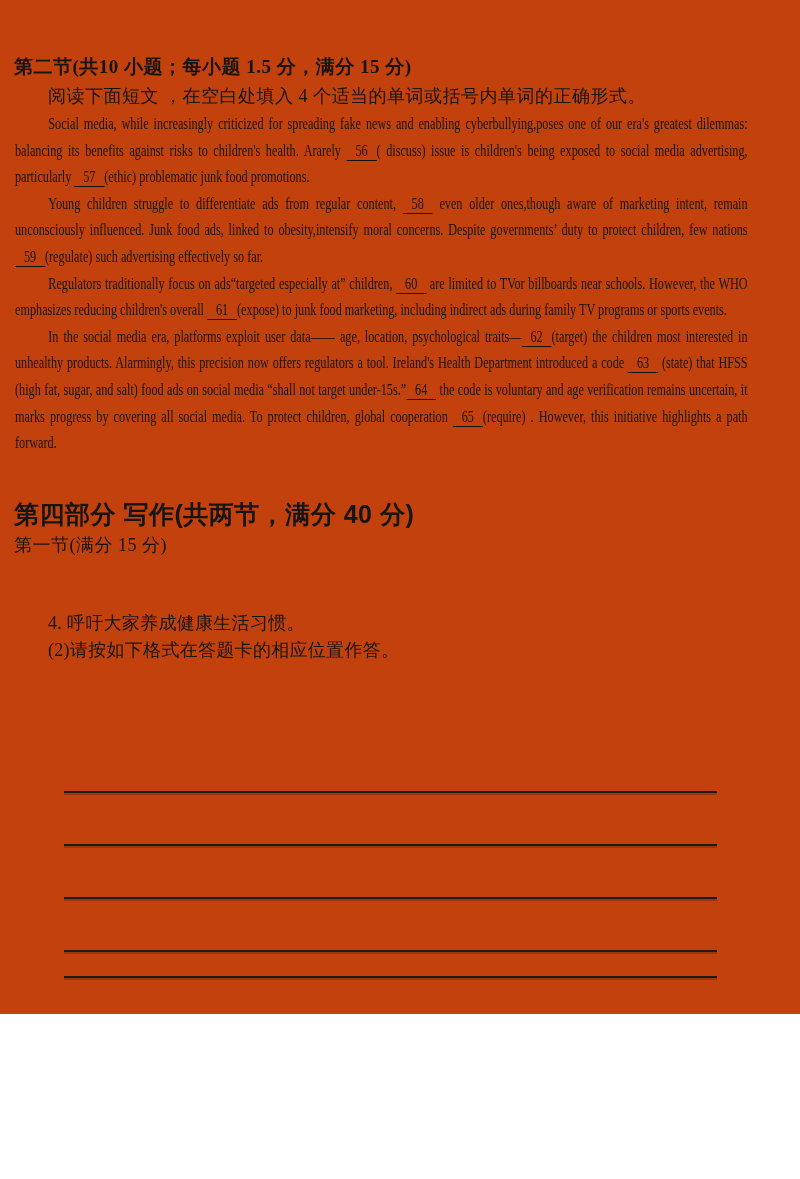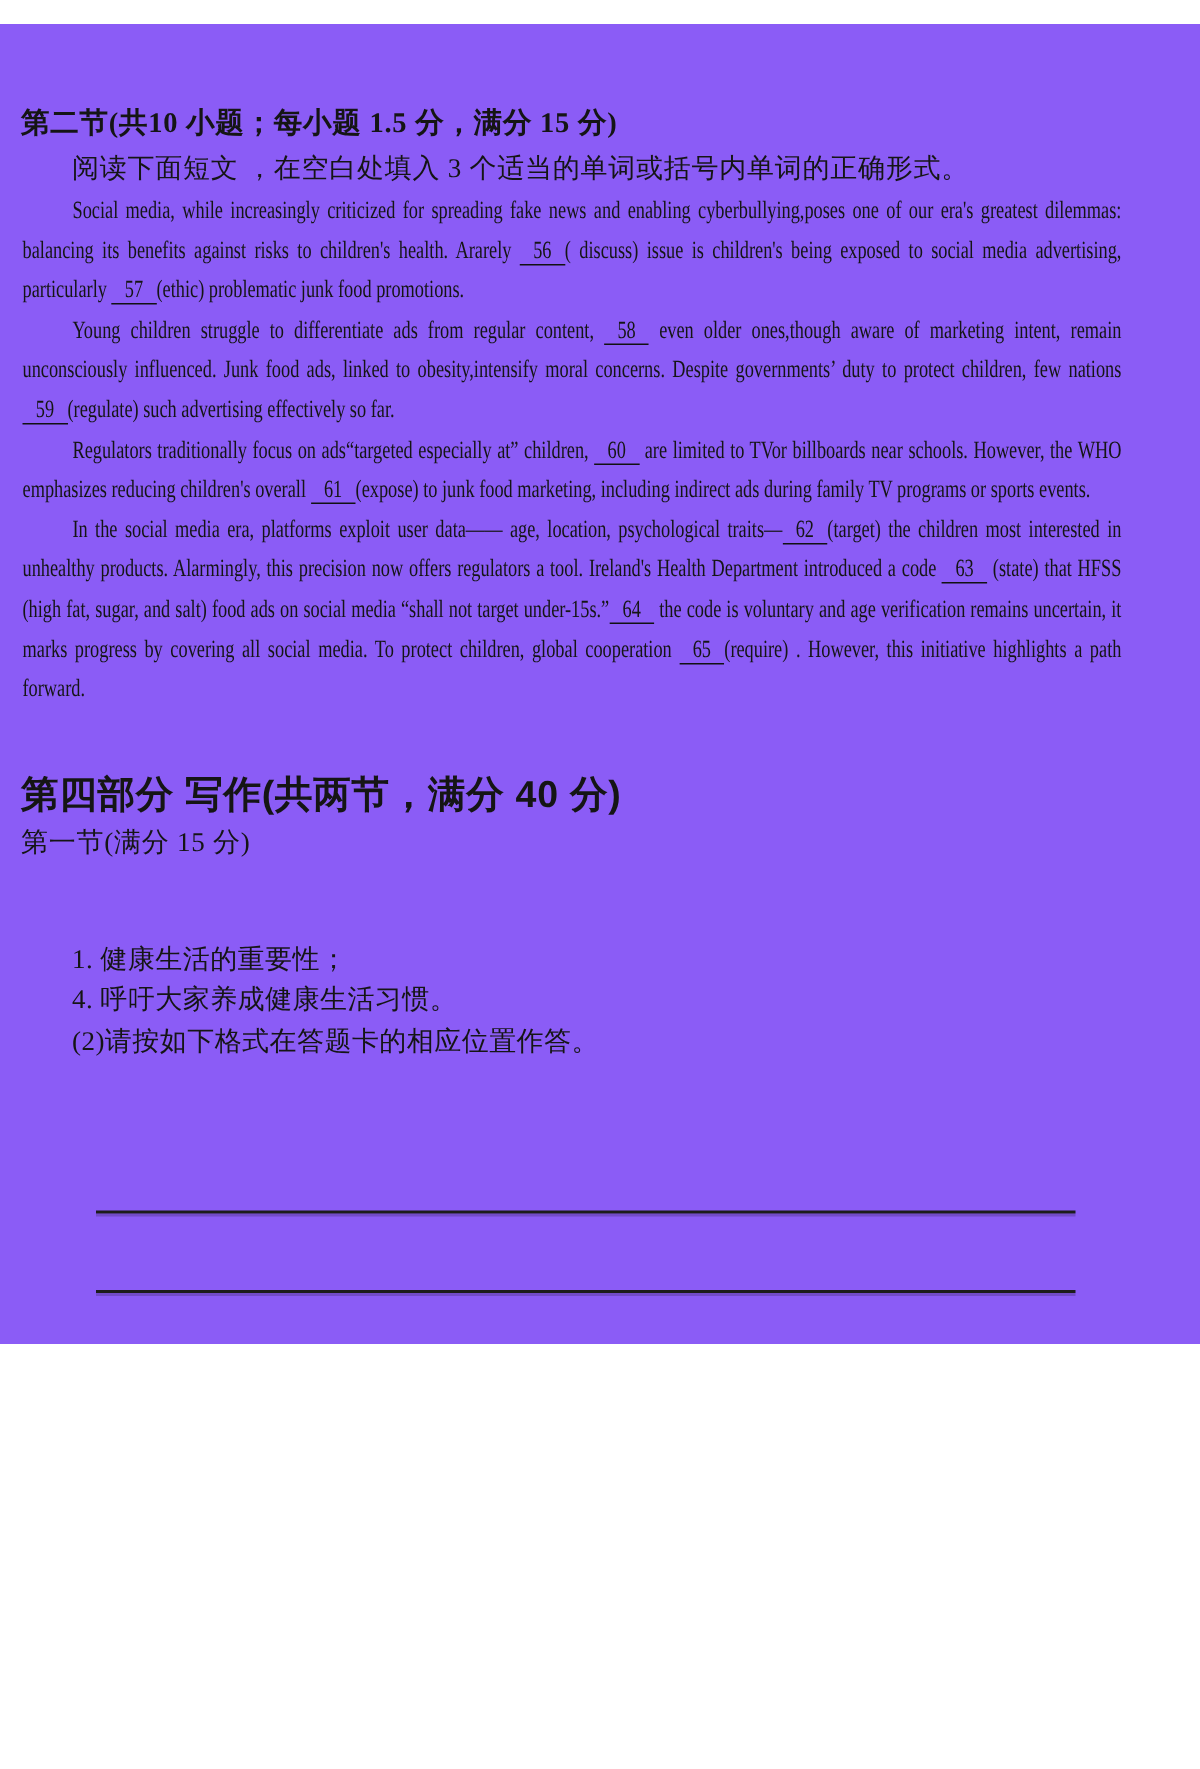--- a/index.html
+++ b/index.html
@@ -1,24 +1,23 @@
 <!DOCTYPE html>
 <html><head>
 <meta charset="utf-8">
 <style>
   html,body { margin:0; padding:0; background:#ffffff; }
   .page {
     position: relative;
     width: 800px;
-    height: 880px;
-    background: #8b5cf6;
+    height: 1014px;
+    background: #c2410c;
     color: #151515;
     font-family: "Liberation Serif", "DejaVu Serif", serif;
     overflow: hidden;
-    margin-top: 16px;
   }
   .sec2-heading {
     position: absolute; left: 14px; top: 55px;
     font-size: 19px; line-height: 24px; letter-spacing: 0.5px;
     font-weight: 600;
   }
   .instruction {
     position: absolute; left: 48px; top: 85px;
     font-size: 18px; line-height: 23px; letter-spacing: 0.5px;
   }
@@ -70,36 +69,35 @@
     font-size: 16.5px; letter-spacing: 0.5px;
   }
 </style>
 </head>
 <body>
 
 <div class="page">
 
   <div class="sec2-heading">第二节(共10 小题；每小题 1.5 分，满分 15 分)</div>
 
-  <div class="instruction">阅读下面短文 ，在空白处填入 3 个适当的单词或括号内单词的正确形式。</div>
+  <div class="instruction">阅读下面短文 ，在空白处填入 4 个适当的单词或括号内单词的正确形式。</div>
 
   <div class="passage" id="passage">
       <p>Social media, while increasingly criticized for spreading fake news and enabling cyberbullying,poses one of our era's greatest dilemmas: balancing its benefits against risks to children's health. Ararely <span class="blank">56</span>( discuss) issue is children's being exposed to social media advertising, particularly <span class="blank">57</span>(ethic) problematic junk food promotions.</p>
       <p>Young children struggle to differentiate ads from regular content, <span class="blank">58</span> even older ones,though aware of marketing intent, remain unconsciously influenced. Junk food ads, linked to obesity,intensify moral concerns. Despite governments’ duty to protect children, few nations <span class="blank">59</span>(regulate) such advertising effectively so far.</p>
       <p>Regulators traditionally focus on ads“targeted especially at” children, <span class="blank">60</span> are limited to TVor billboards near schools. However, the WHO emphasizes reducing children's overall <span class="blank">61</span>(expose) to junk food marketing, including indirect ads during family TV programs or sports events.</p>
       <p>In the social media era, platforms exploit user data—— age, location, psychological traits—<span class="blank">62</span>(target) the children most interested in unhealthy products. Alarmingly, this precision now offers regulators a tool. Ireland's Health Department introduced a code <span class="blank">63</span> (state) that HFSS (high fat, sugar, and salt) food ads on social media “shall not target under-15s.”<span class="blank">64</span> the code is voluntary and age verification remains uncertain, it marks progress by covering all social media. To protect children, global cooperation <span class="blank">65</span>(require) . However, this initiative highlights a path forward.</p>
     </div>
 
   <div class="part4-heading">第四部分  写作(共两节，满分 40 分)</div>
 
   <div class="sec1-heading">第一节(满分 15 分)</div>
 
 
   <div class="points" id="points">
-      <div>1. 健康生活的重要性；</div>
       <div>4. 呼吁大家养成健康生活习惯。</div>
       <div>(2)请按如下格式在答题卡的相应位置作答。</div>
     </div>
 
   <div id="answer-lines">
       <div class="answer-line" style="top: 791px;"></div>
       <div class="answer-line" style="top: 844px;"></div>
       <div class="answer-line" style="top: 897px;"></div>
       <div class="answer-line" style="top: 950px;"></div>
       <div class="answer-line" style="top: 976px;"></div>

